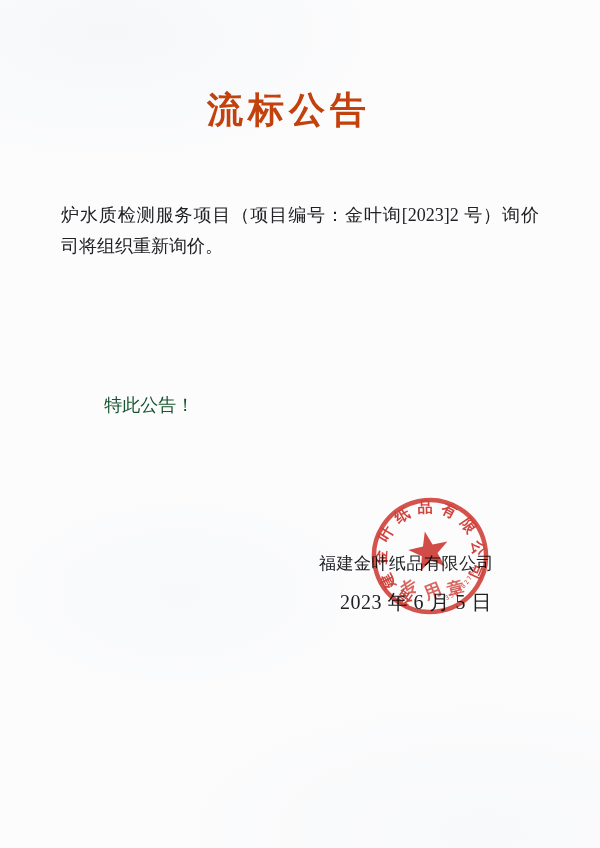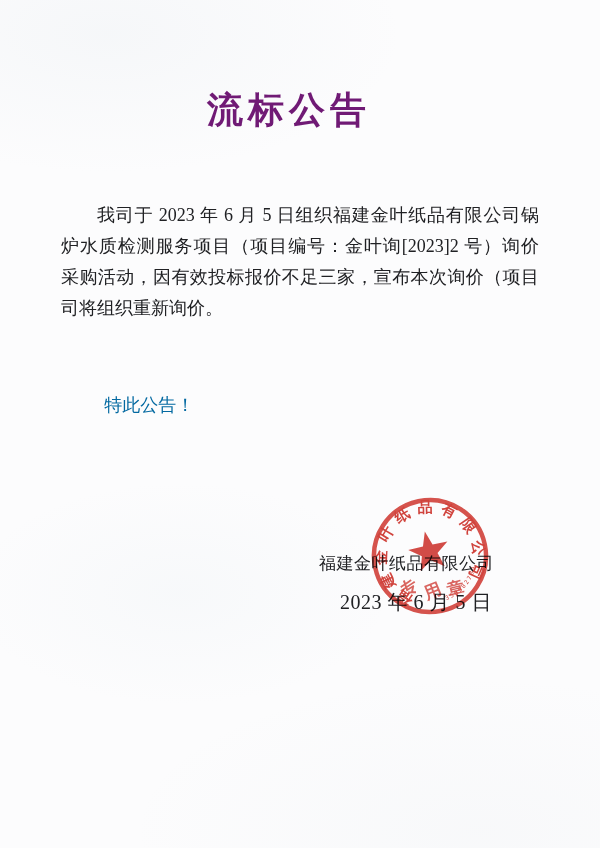--- a/index.html
+++ b/index.html
@@ -17,35 +17,35 @@
     content:"";position:absolute;inset:0;pointer-events:none;
     background:
       radial-gradient(420px 200px at 18% 4%, rgba(190,205,215,.10), transparent 70%),
       radial-gradient(300px 160px at 30% 70%, rgba(190,210,220,.08), transparent 70%),
       radial-gradient(500px 220px at 80% 98%, rgba(180,195,205,.06), transparent 70%);
   }
   .doc-title{
     position:absolute;top:86px;left:0;width:600px;
     text-align:center;padding-right:22px;box-sizing:border-box;
     font-size:36px;font-weight:700;letter-spacing:5px;
-    color:#701a75;
+    color:#c2410c;
   }
   .body-block{
     position:absolute;left:61px;top:200px;width:478px;
     font-size:18px;line-height:31px;color:#202124;
   }
   .body-line{
     text-align:justify;text-align-last:justify;
     white-space:nowrap;
   }
   .body-line.first{ text-indent:2em; }
   .body-line.last{ text-align:center;text-align-last:left; }
   .closing{
     position:absolute;left:61px;top:390px;width:478px;
-    font-size:18px;line-height:31px;text-indent:2.4em;color:#0369a1;
+    font-size:18px;line-height:31px;text-indent:2.4em;color:#14532d;
   }
   .sig-company{
     position:absolute;top:552px;right:106px;
     font-size:17px;letter-spacing:.5px;color:#202124;z-index:1;
   }
   .sig-date{
     position:absolute;top:589px;right:108px;
     font-size:20px;letter-spacing:.5px;color:#202124;z-index:1;
   }
   .seal{
@@ -56,23 +56,21 @@
   .seal svg{width:100%;height:100%;}
 </style>
 </head>
 <body>
 
 <div class="page">
 
   <div class="doc-title">流标公告</div>
 
   <div class="body-block">
-    <div class="body-line first">我司于 2023 年 6 月 5 日组织福建金叶纸品有限公司锅</div>
     <div class="body-line">炉水质检测服务项目（项目编号：金叶询[2023]2 号）询价</div>
-    <div class="body-line">采购活动，因有效投标报价不足三家，宣布本次询价（项目</div>
     <div class="body-line last">司将组织重新询价。</div>
   </div>
 
   <div class="closing">特此公告！</div>
 
   <div class="sig-company">福建金叶纸品有限公司</div>
 
   <div class="sig-date">2023 年 6 月 5 日</div>
 
   <div class="seal">

